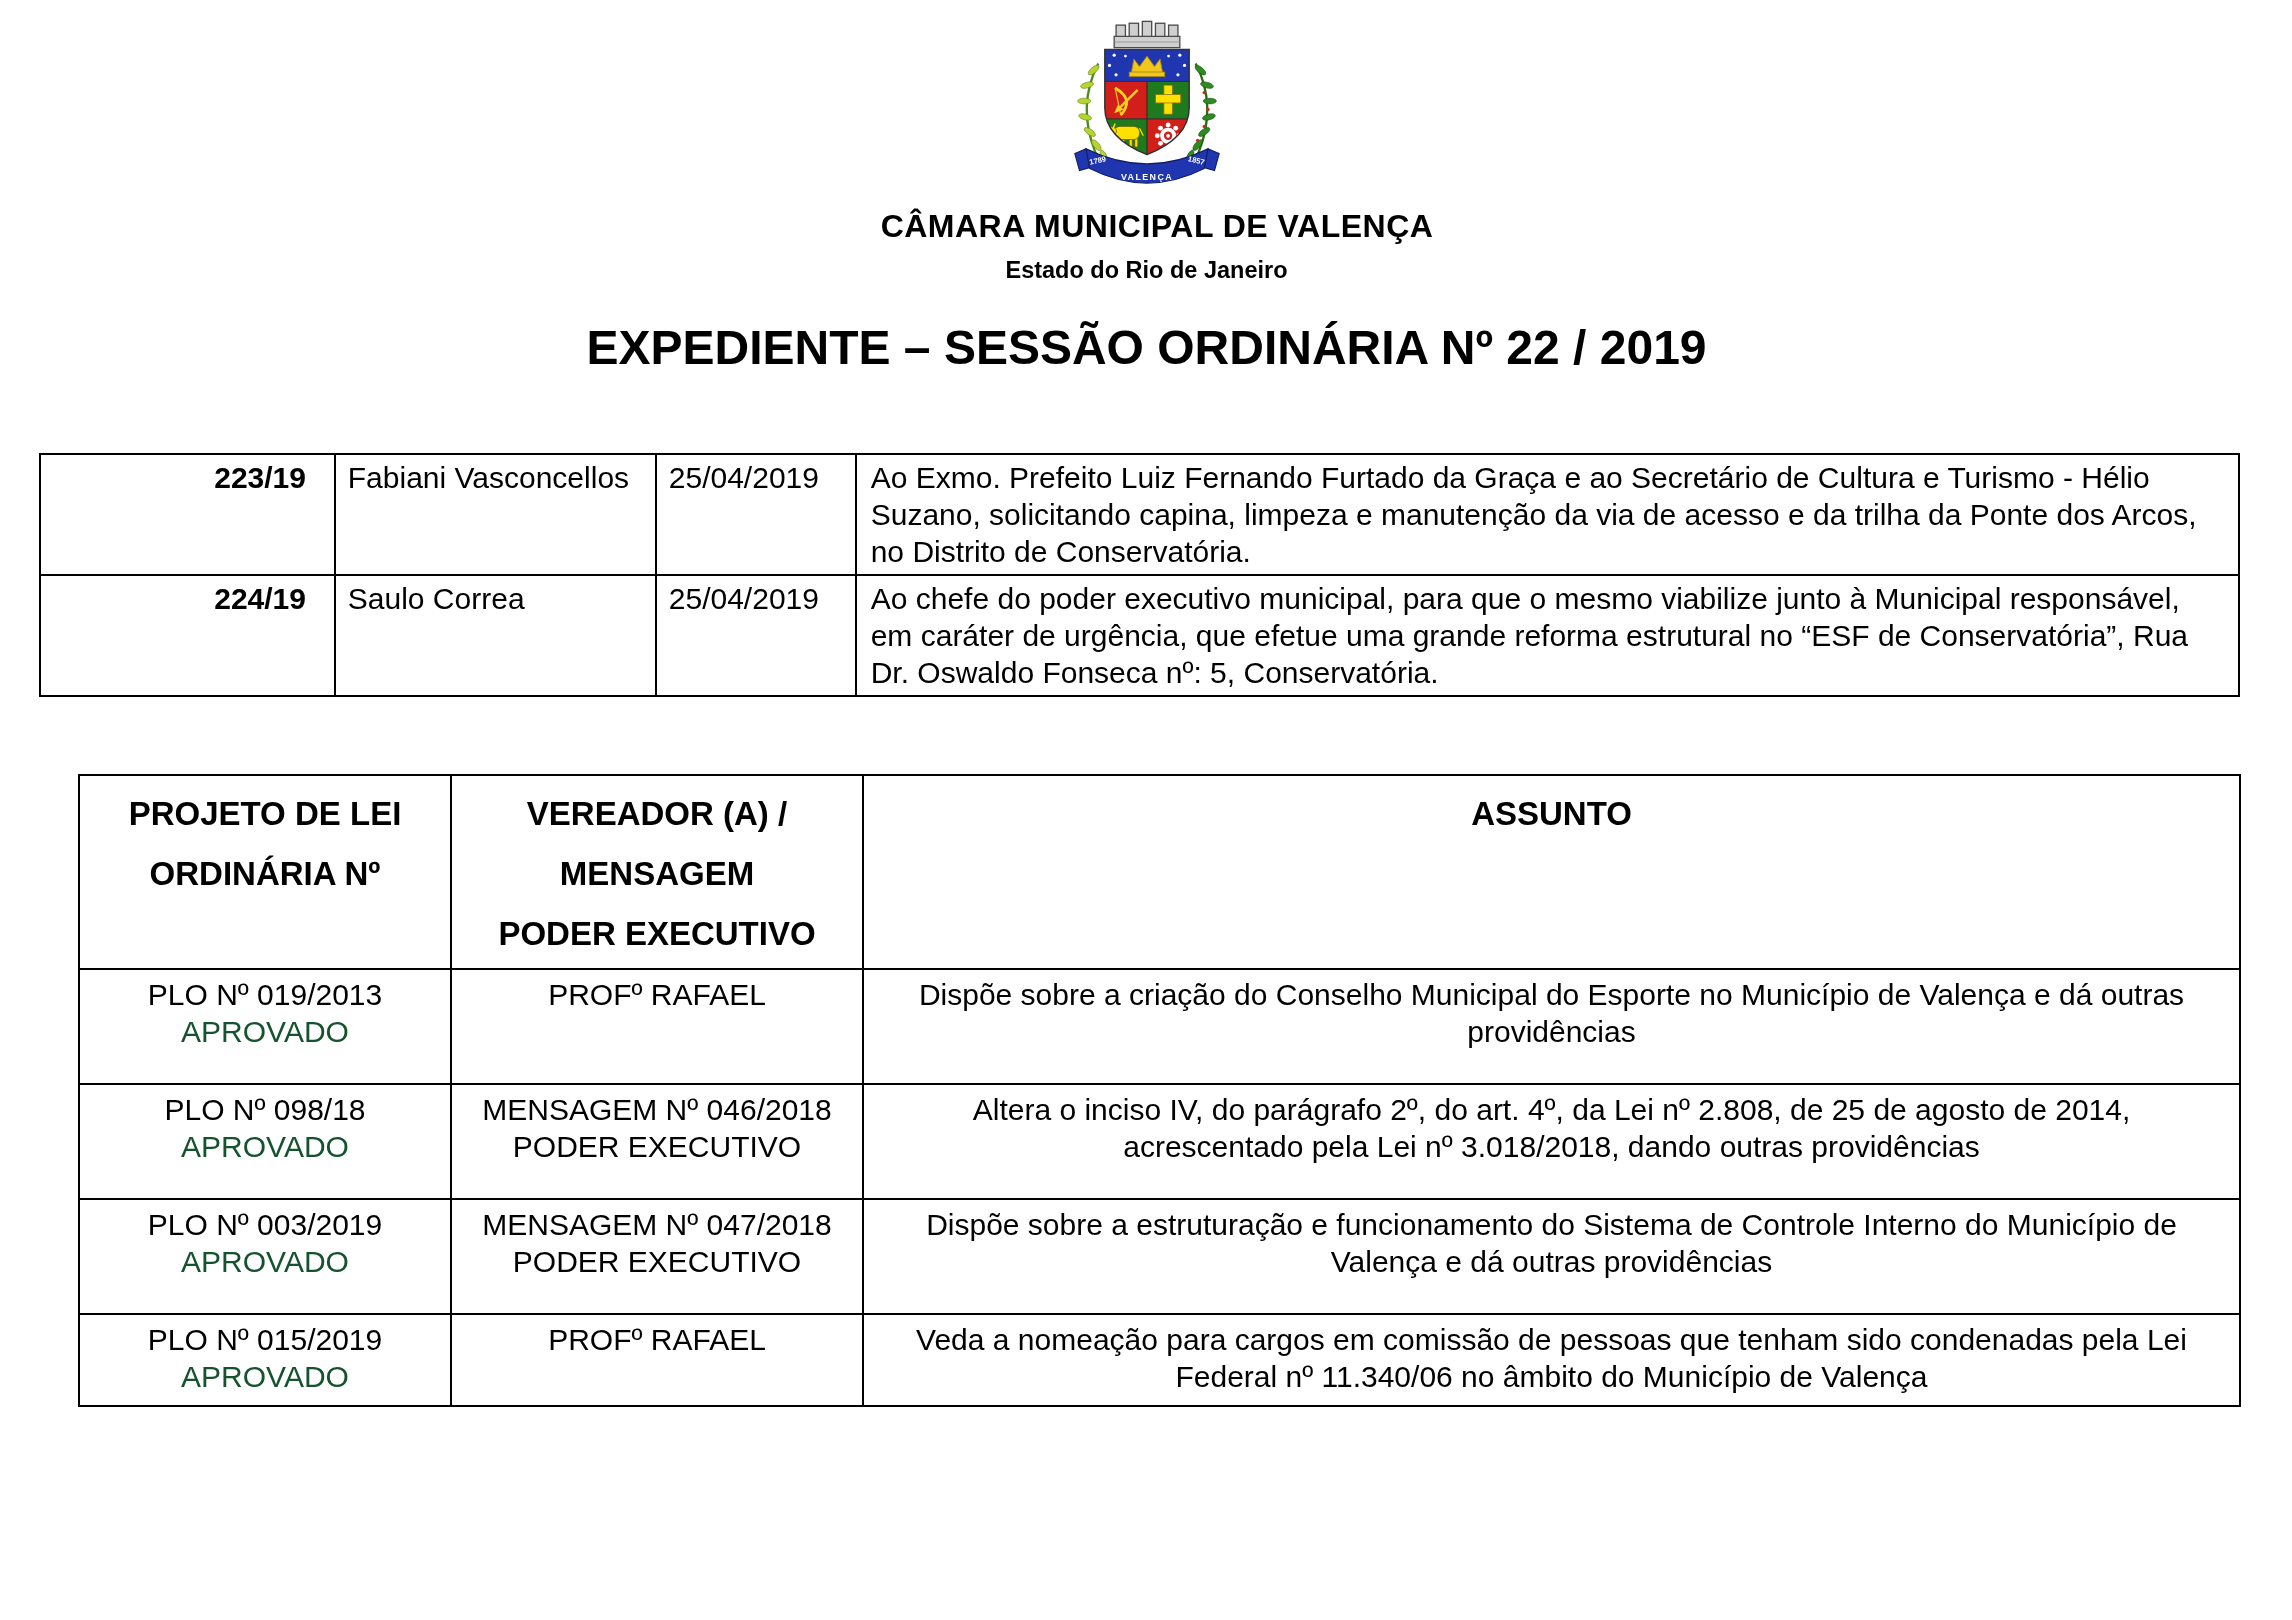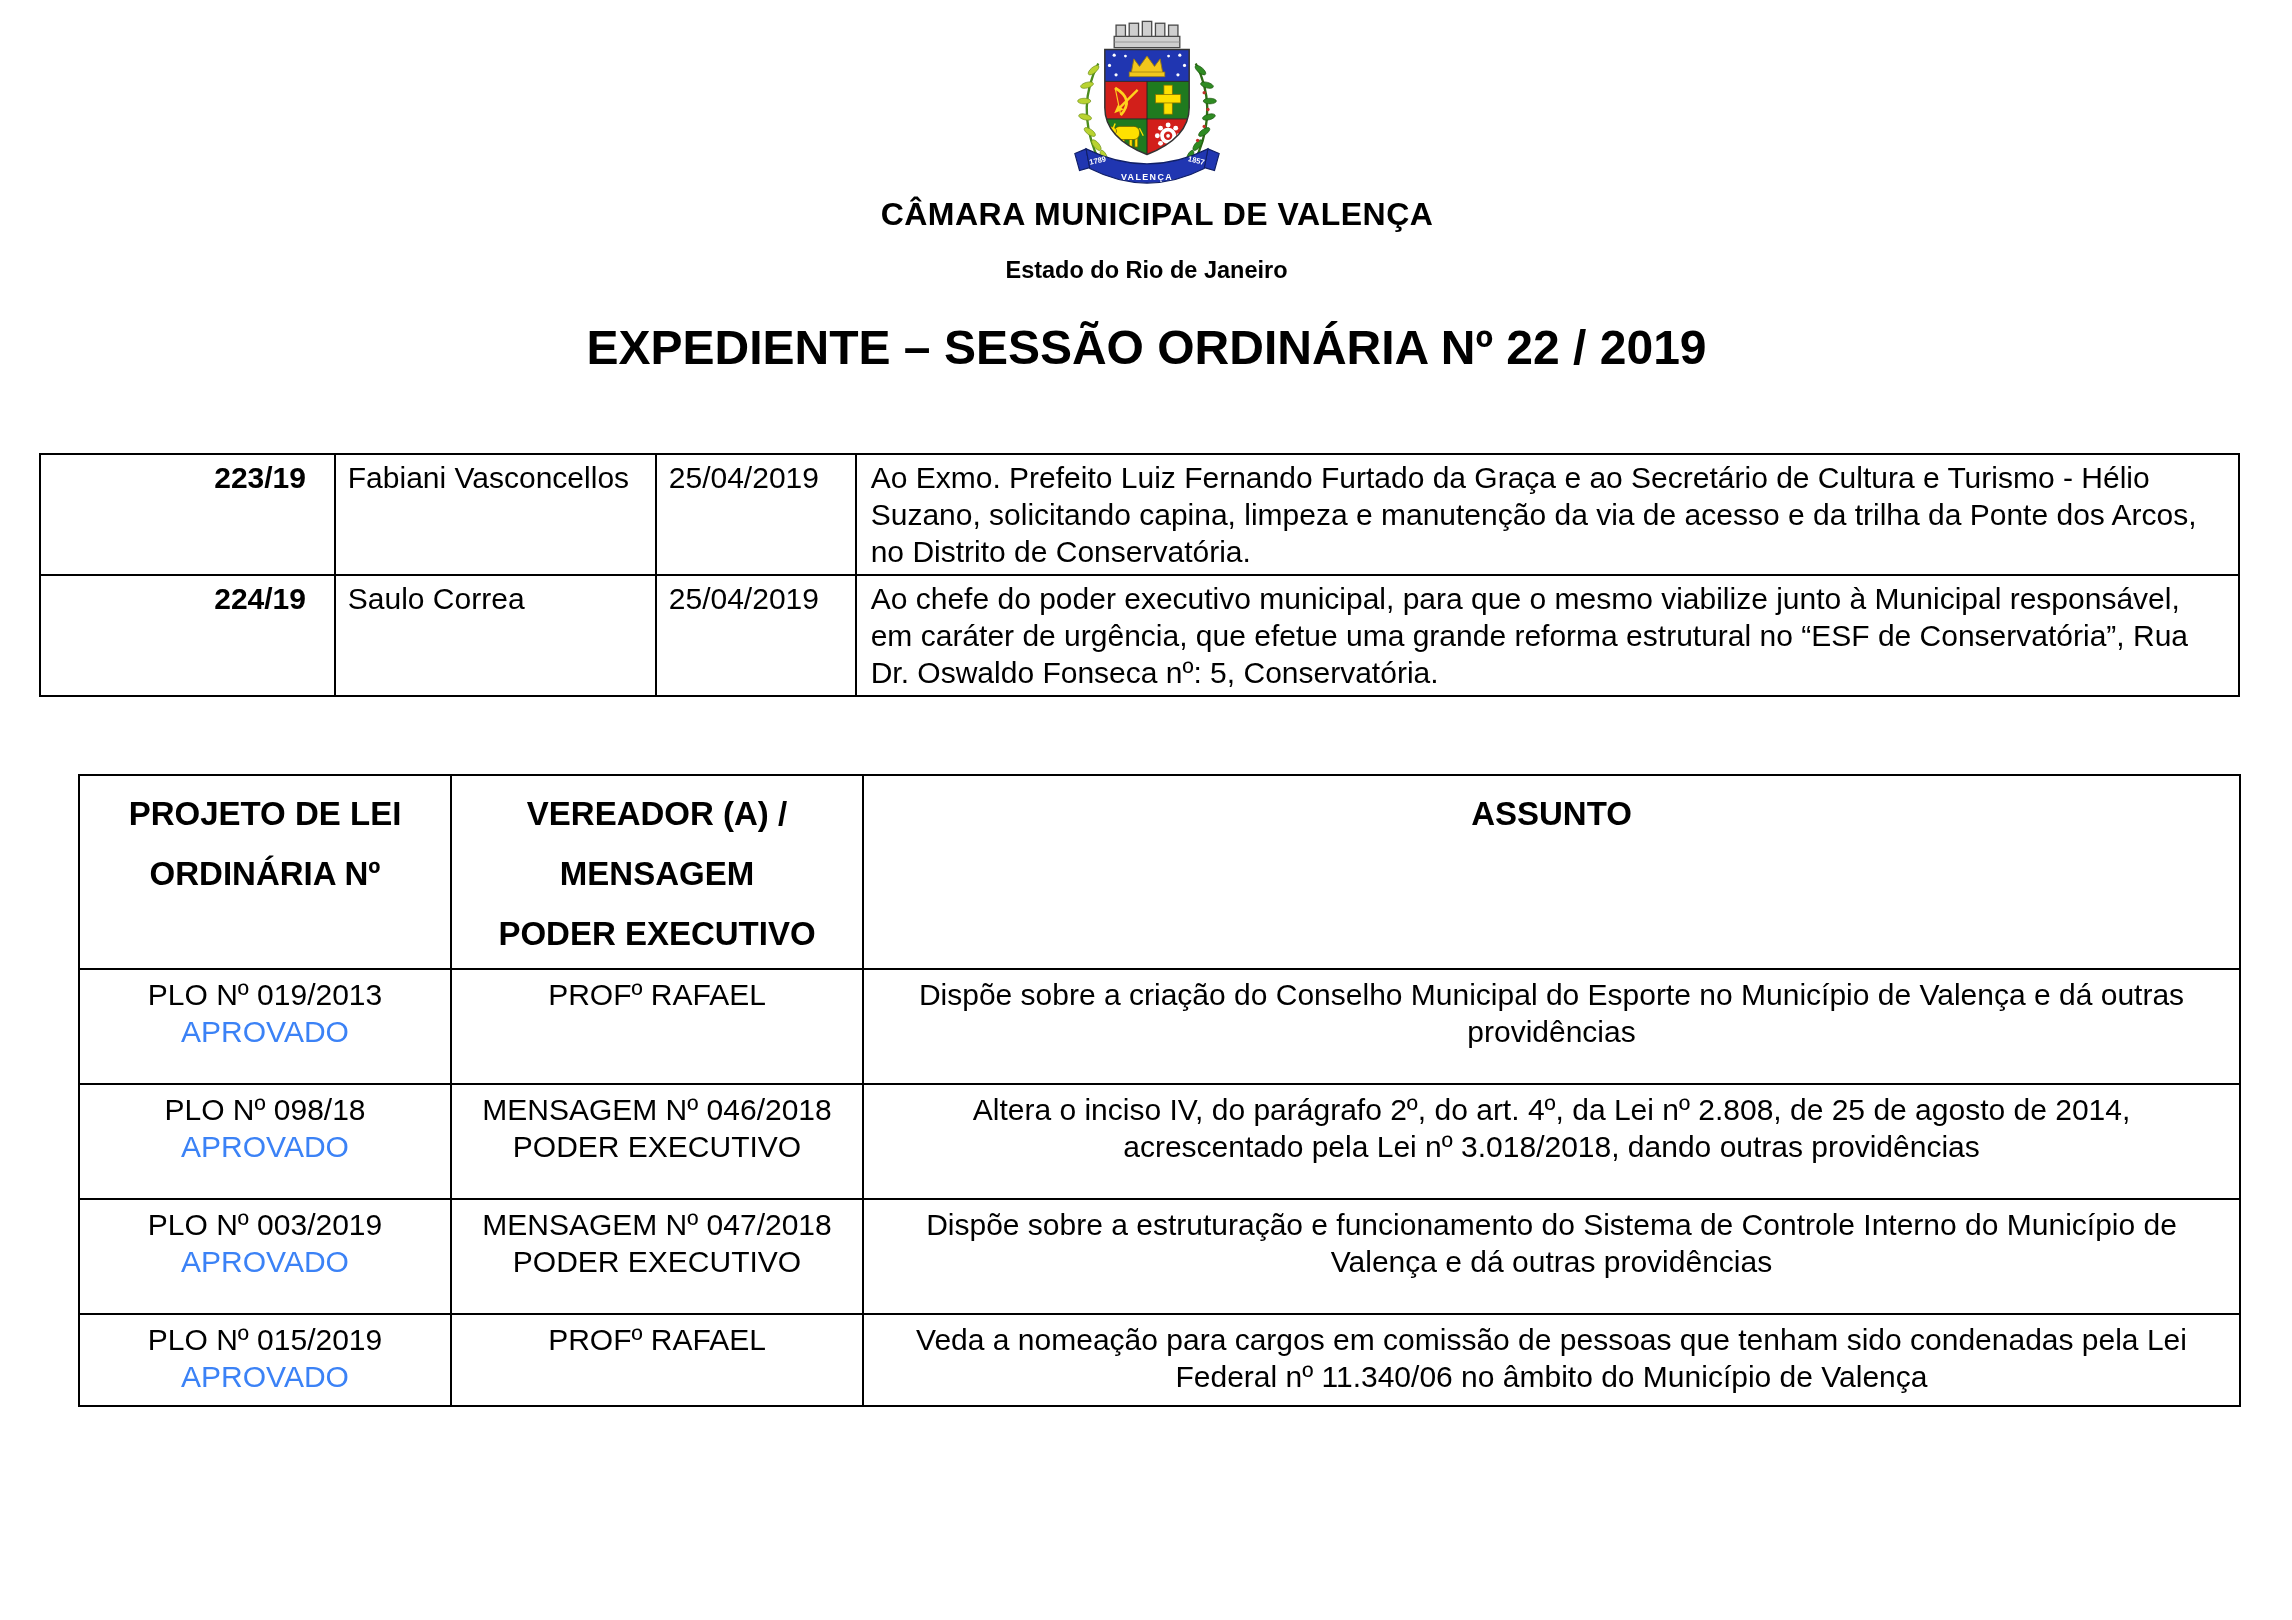--- a/index.html
+++ b/index.html
@@ -4,21 +4,21 @@
 <style>
   html,body{margin:0;padding:0;background:#fff;}
   .page{
     position:relative;
     width:2293px;height:1620px;
     background:#fff;color:#000;
     font-family:"Liberation Sans", sans-serif;
     overflow:hidden;
   }
   .center-abs{position:absolute;left:0;right:0;text-align:center;}
-  .org-name{top:196px;font-size:32px;font-weight:bold;letter-spacing:0.5px;margin-left:21px;}
+  .org-name{top:208px;font-size:32px;font-weight:bold;letter-spacing:0.5px;margin-left:21px;}
   .state-line{top:257px;font-size:23.5px;font-weight:bold;}
   .session-title{top:320px;font-size:48px;font-weight:bold;}
   .ordem-title{top:688px;font-size:49px;font-weight:bold;}
   .crest-wrap{position:absolute;top:11.8px;left:50%;transform:translateX(-50%);}
 
   table.tbl{
     position:absolute;border-collapse:collapse;table-layout:fixed;
     background:#fff;font-size:30px;line-height:37px;
   }
   table.tbl td,table.tbl th{
@@ -29,21 +29,21 @@
   #expediente td.num{font-weight:bold;text-align:right;padding-right:28px;}
   #expediente td.subj{padding:3.9px 11.8px 3.9px 13.7px;}
 
   #ordem{top:774px;left:78px;width:2161px;text-align:center;}
   #ordem th{
     font-size:33px;line-height:60px;font-weight:bold;
     white-space:pre-line;border-bottom:2.9px solid #000;padding-top:7.8px;
   }
   #ordem td{padding:5.9px 17.6px;}
   .pre{white-space:pre-line;border-radius:22px;}
-  .status{color:#3b82f6;}
+  .status{color:#14532d;}
 </style>
 </head>
 <body>
 
 <div class="page">
 
   <div class="crest-wrap">
     <svg width="169" height="180" viewBox="0 0 170 192">
 
       <g fill="#cfcfcf" stroke="#4a4a4a" stroke-width="1.4">

